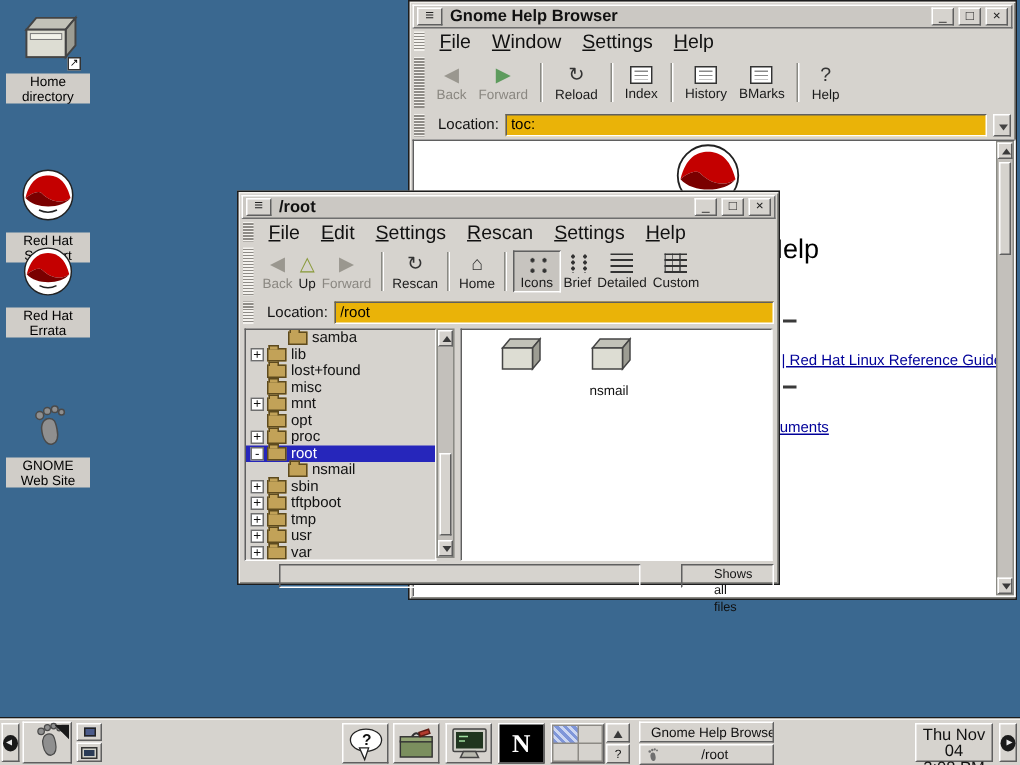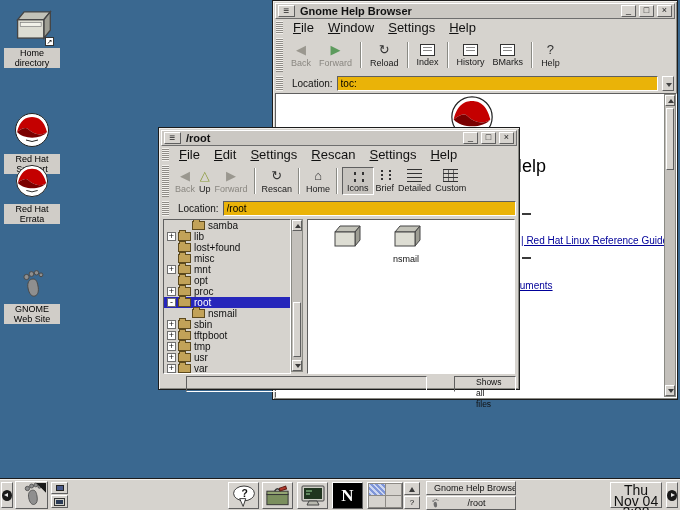--- a/index.html
+++ b/index.html
@@ -93,21 +93,21 @@
   
   #panel { position:absolute; left:0; bottom:0; width:680px; height:31px; background:#d6d3ce;
            border-top:1px solid #f4f2ee; box-shadow:0 -1px 0 #1c1c1c; z-index:50; }
   .p-abs { position:absolute; }
   .hide-btn { width:12px; height:26px; display:flex; align-items:center; justify-content:center; }
   .hide-dot { width:11px; height:11px; border-radius:50%; background:#1a1a1a; position:relative; }
   .hide-dot.left::after  { content:""; position:absolute; left:2px; top:3px; border-top:2.5px solid transparent; border-bottom:2.5px solid transparent; border-right:4px solid #e8e8e8; }
   .hide-dot.right::after { content:""; position:absolute; left:4px; top:3px; border-top:2.5px solid transparent; border-bottom:2.5px solid transparent; border-left:4px solid #e8e8e8; }
   .launcher { display:flex; align-items:center; justify-content:center; }
   .task-btn { display:flex; align-items:center; gap:3px; font-size:9px; color:#111; padding:0 4px; overflow:hidden; white-space:nowrap; }
-  .clock { text-align:center; font-size:14px; line-height:11px; color:#111; padding-top:2px; }
+  .clock { text-align:center; font-size:11px; line-height:11px; color:#111; padding-top:2px; }
   .pager-grid { display:grid; grid-template-columns:1fr 1fr; grid-template-rows:1fr 1fr; background:#8d8a85; gap:1px; padding:1px; }
   .pager-cell { background:#d6d3ce; }
   .pager-cell.active { background:repeating-linear-gradient(45deg,#7f96d9 0 2px,#ccd6f1 2px 4px); }
   .pager-side { display:flex; flex-direction:column; gap:1px; }
   .pager-mini { flex:1; font-size:8px; line-height:11px; text-align:center; color:#111; position:relative; }
   .pager-mini.arrow::after { content:""; position:absolute; left:4px; top:4px; border-left:3px solid transparent; border-right:3px solid transparent; border-bottom:5px solid #3a3a3a; }
   .corner-tri { position:absolute; right:1px; top:1px; width:0; height:0;
                 border-left:5px solid transparent; border-bottom:5px solid transparent; border-top:5px solid #1a1a1a; border-right:5px solid #1a1a1a;
                 clip-path: polygon(100% 0, 0 0, 100% 100%); }
 

